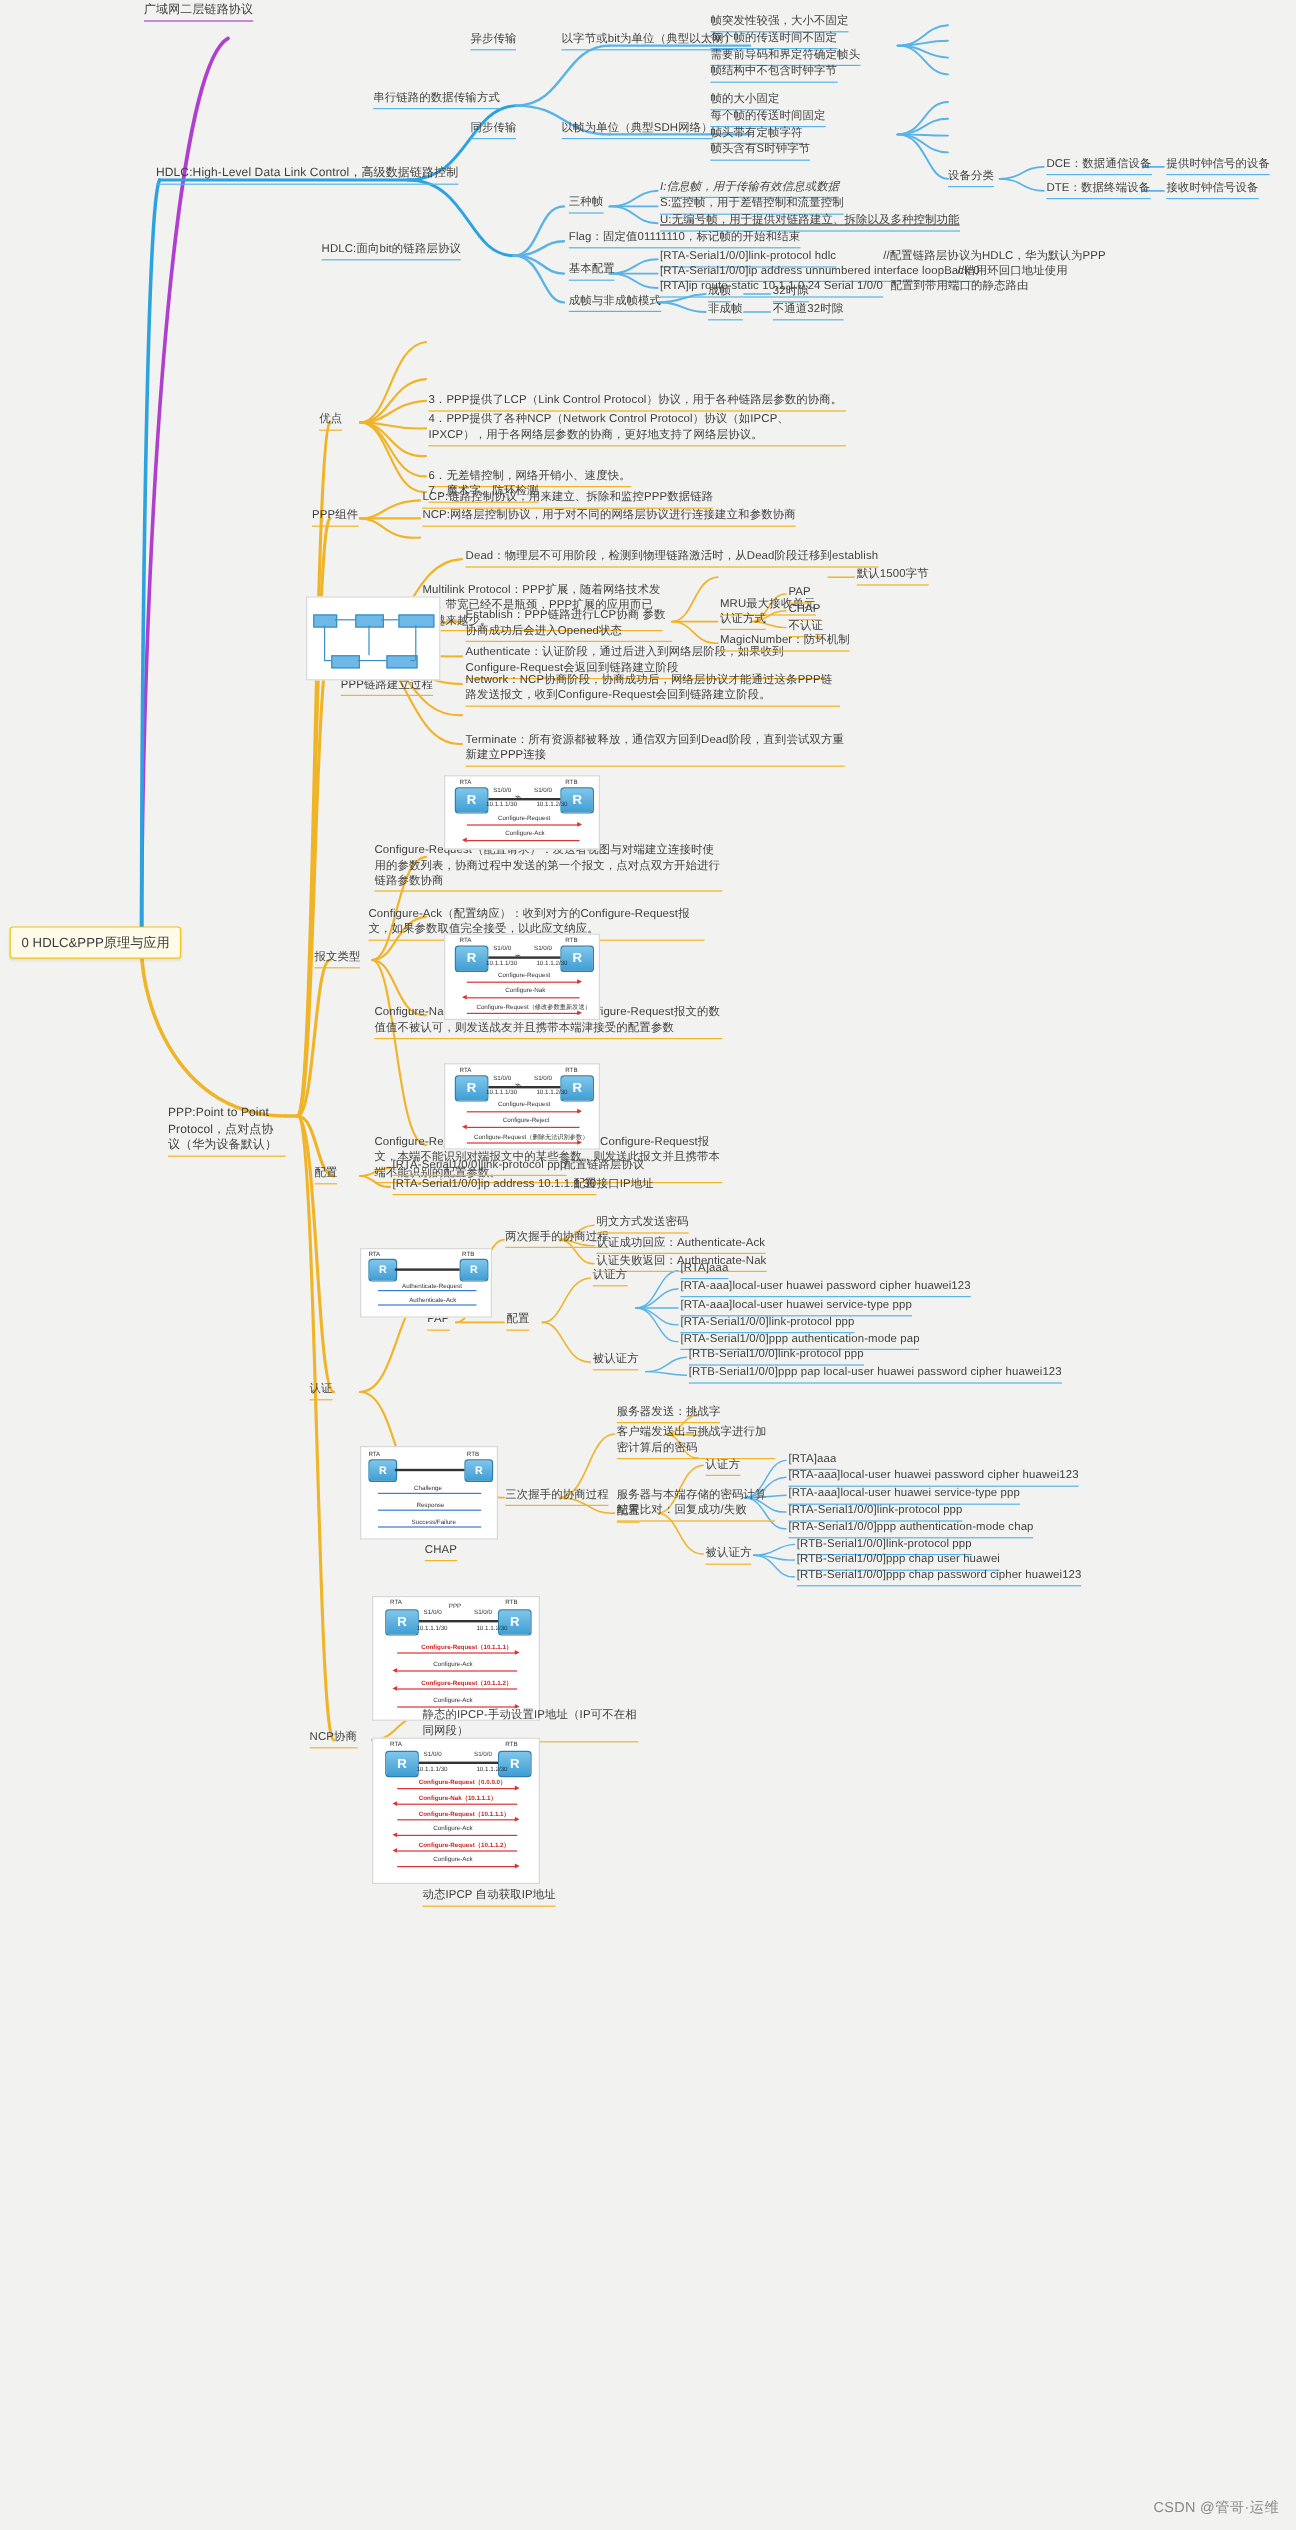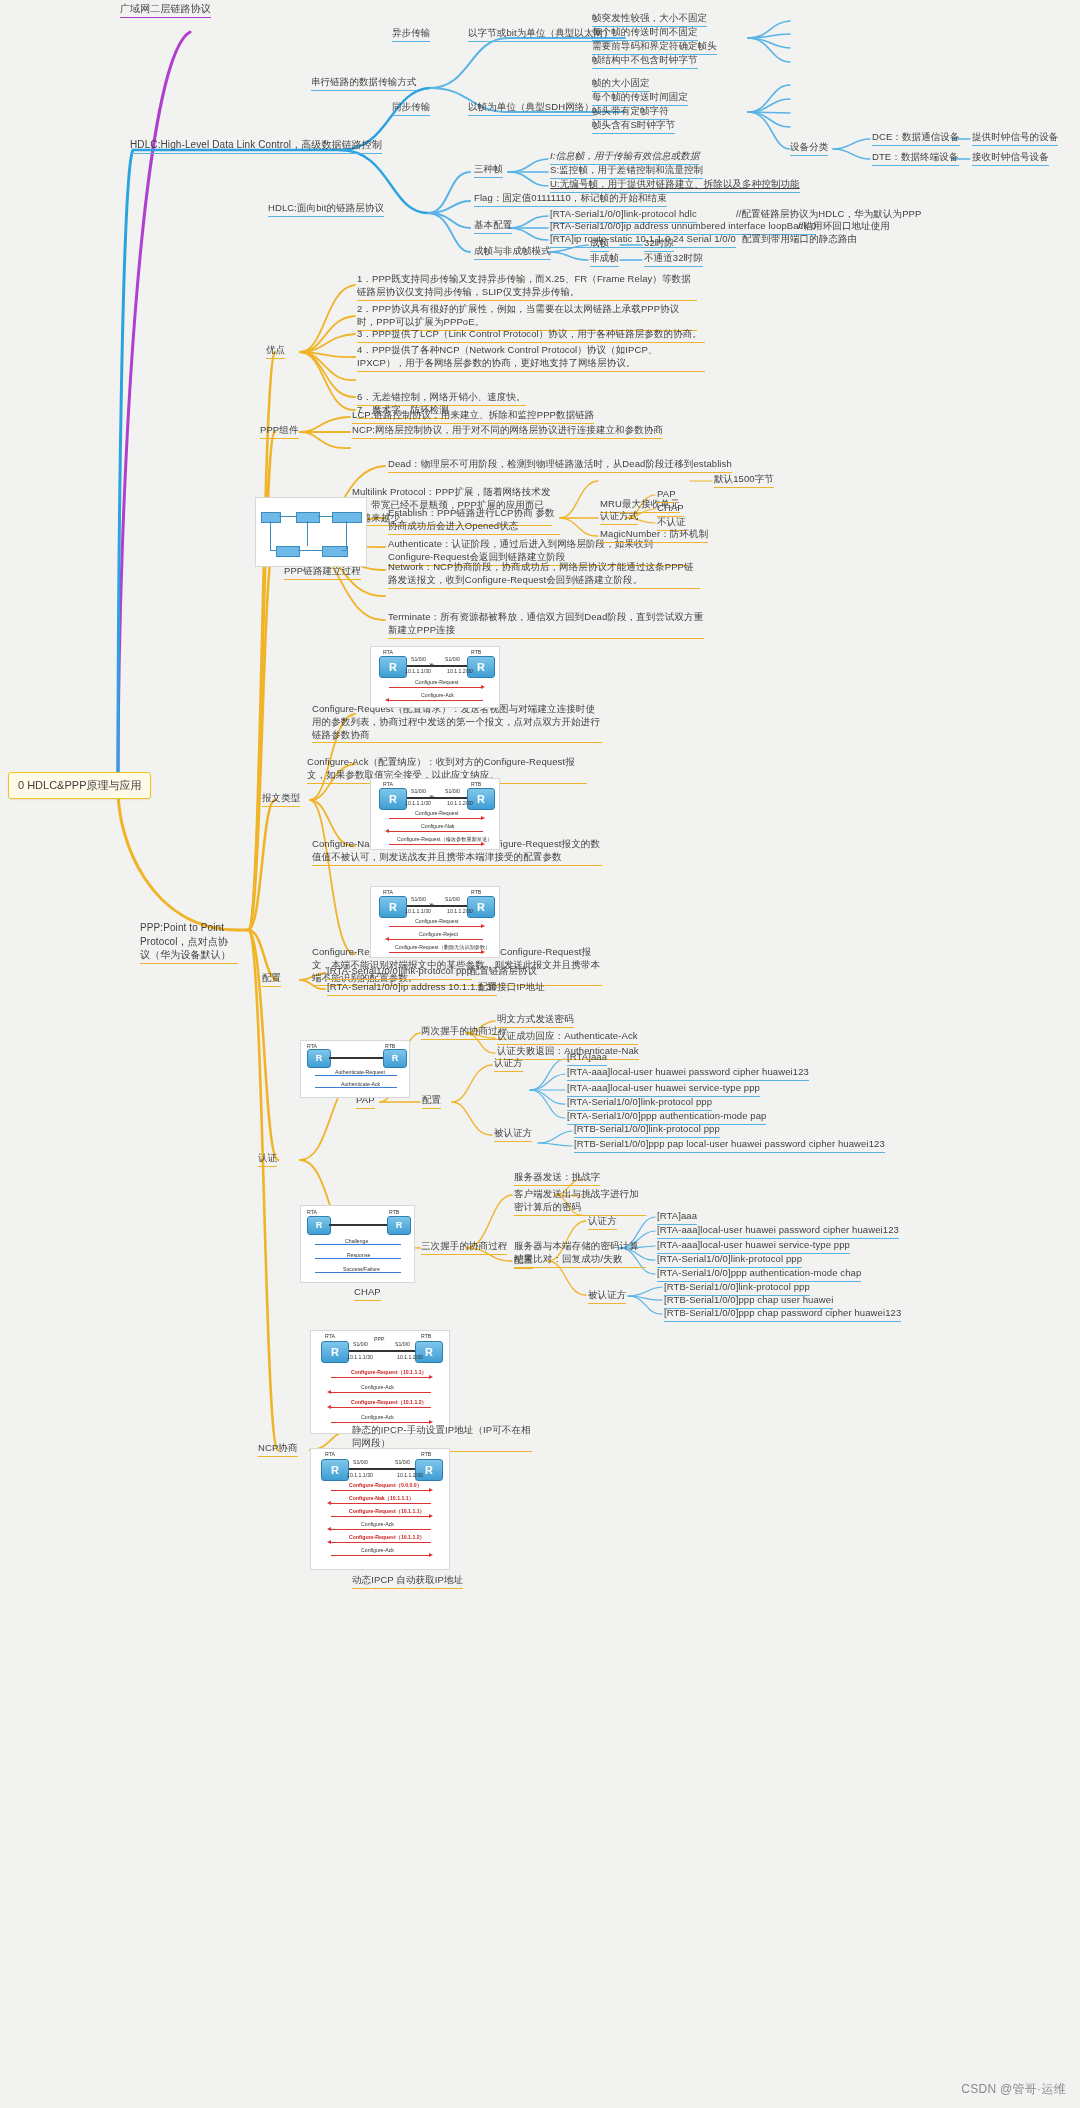--- a/index.html
+++ b/index.html
@@ -264,22 +264,20 @@
 
   <div class="node l2 u-blue" style="left:474px;top:245px;">成帧与非成帧模式</div>
   <div class="node l2 u-blue" style="left:590px;top:237px;">成帧</div>
   <div class="node l2 u-blue" style="left:644px;top:237px;">32时隙</div>
   <div class="node l2 u-blue" style="left:590px;top:252px;">非成帧</div>
   <div class="node l2 u-blue" style="left:644px;top:252px;">不通道32时隙</div>
 
   <div class="node l1 u-gold wrap" style="left:140px;top:921px;width:98px;">PPP:Point to Point Protocol，点对点协议（华为设备默认）</div>
 
   <div class="node l2 u-gold" style="left:266px;top:344px;">优点</div>
-  <div class="node l2 u-gold wrap" style="left:357px;top:273px;width:340px;">1．PPP既支持同步传输又支持异步传输，而X.25、FR（Frame Relay）等数据链路层协议仅支持同步传输，SLIP仅支持异步传输。</div>
-  <div class="node l2 u-gold wrap" style="left:357px;top:303px;width:340px;">2．PPP协议具有很好的扩展性，例如，当需要在以太网链路上承载PPP协议时，PPP可以扩展为PPPoE。</div>
   <div class="node l2 u-gold wrap" style="left:357px;top:328px;width:348px;">3．PPP提供了LCP（Link Control Protocol）协议，用于各种链路层参数的协商。</div>
   <div class="node l2 u-gold wrap" style="left:357px;top:344px;width:348px;">4．PPP提供了各种NCP（Network Control Protocol）协议（如IPCP、IPXCP），用于各网络层参数的协商，更好地支持了网络层协议。</div>
   <div class="node l2 u-gold" style="left:357px;top:391px;">6．无差错控制，网络开销小、速度快。</div>
   <div class="node l2 u-gold" style="left:357px;top:404px;">7．魔术字、防环检测</div>
 
   <div class="node l2 u-gold" style="left:260px;top:424px;">PPP组件</div>
   <div class="node l2 u-gold" style="left:352px;top:409px;">LCP:链路控制协议，用来建立、拆除和监控PPP数据链路</div>
   <div class="node l2 u-gold" style="left:352px;top:424px;">NCP:网络层控制协议，用于对不同的网络层协议进行连接建立和参数协商</div>
   <div class="node l2 u-gold wrap" style="left:352px;top:438px;width:200px;margin-top:48px;">Multilink Protocol：PPP扩展，随着网络技术发展，带宽已经不是瓶颈，PPP扩展的应用而已经越来越少。</div>
 

